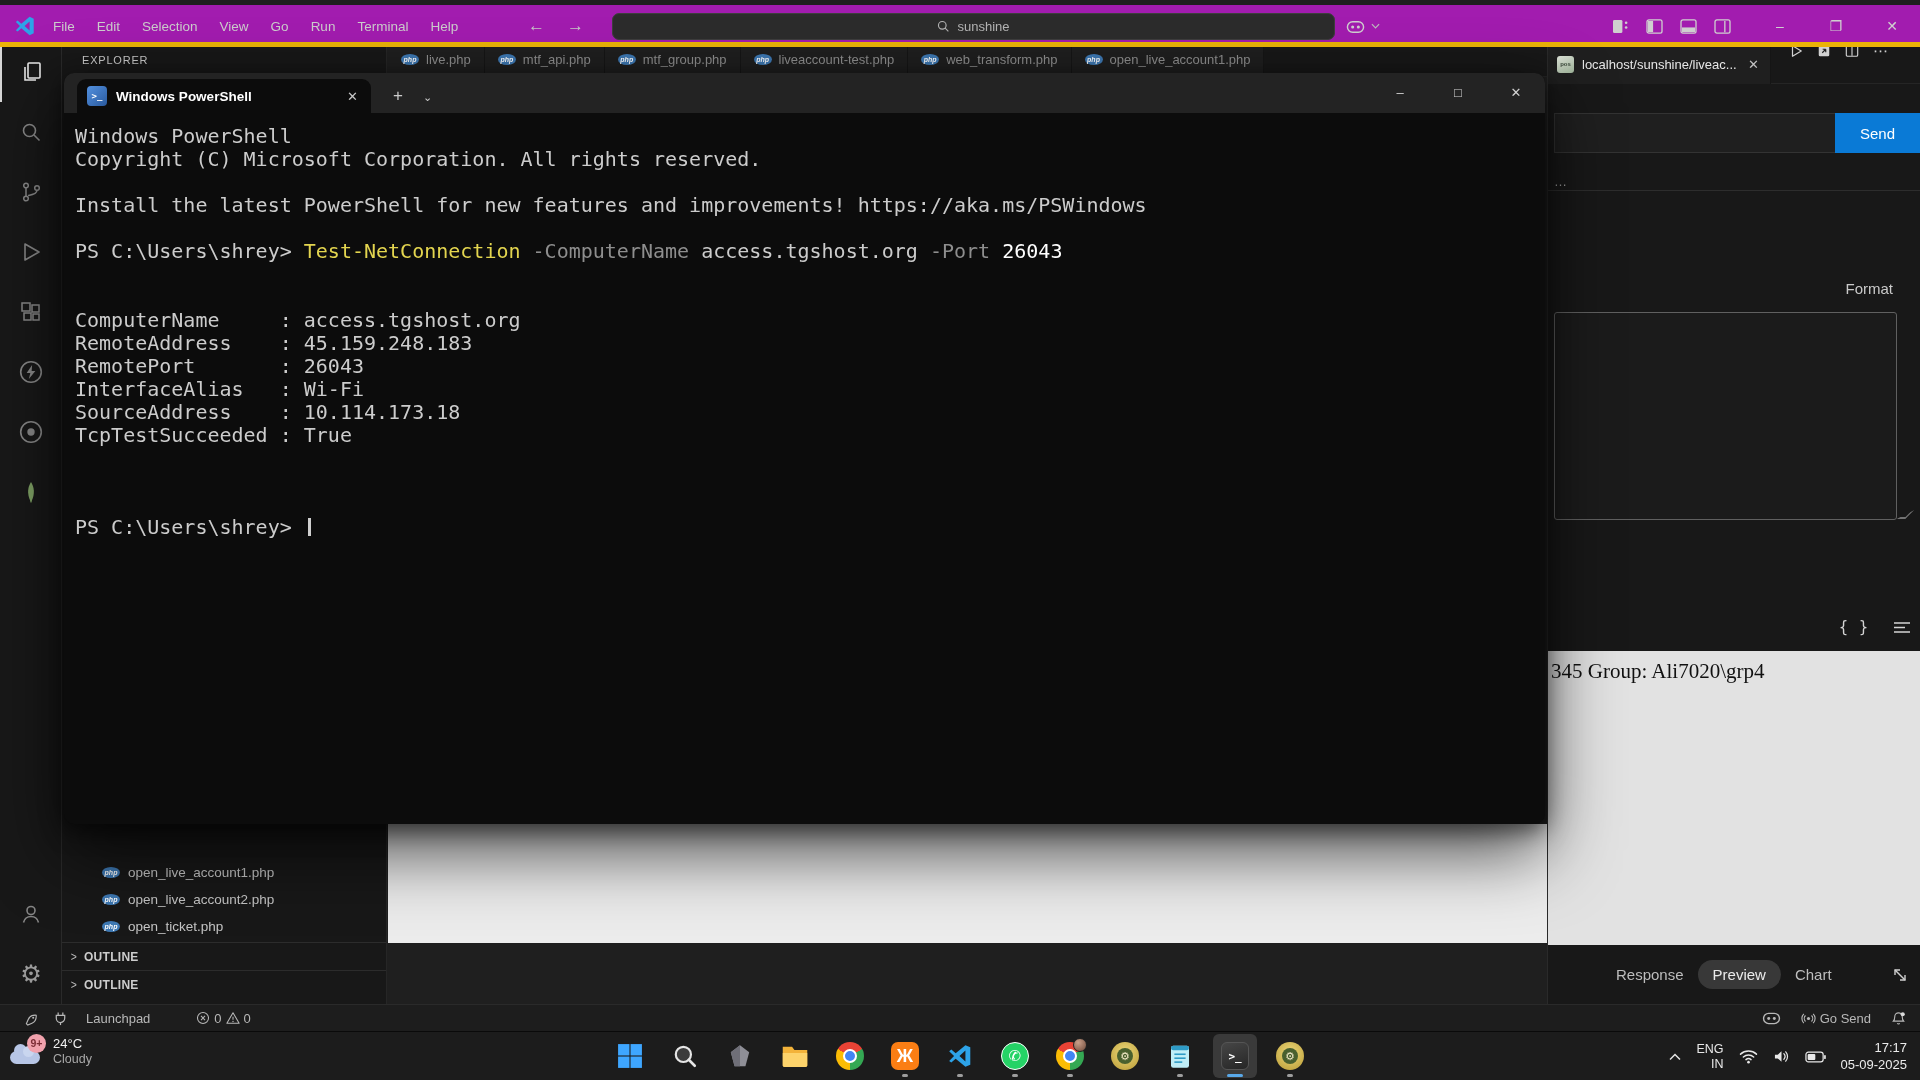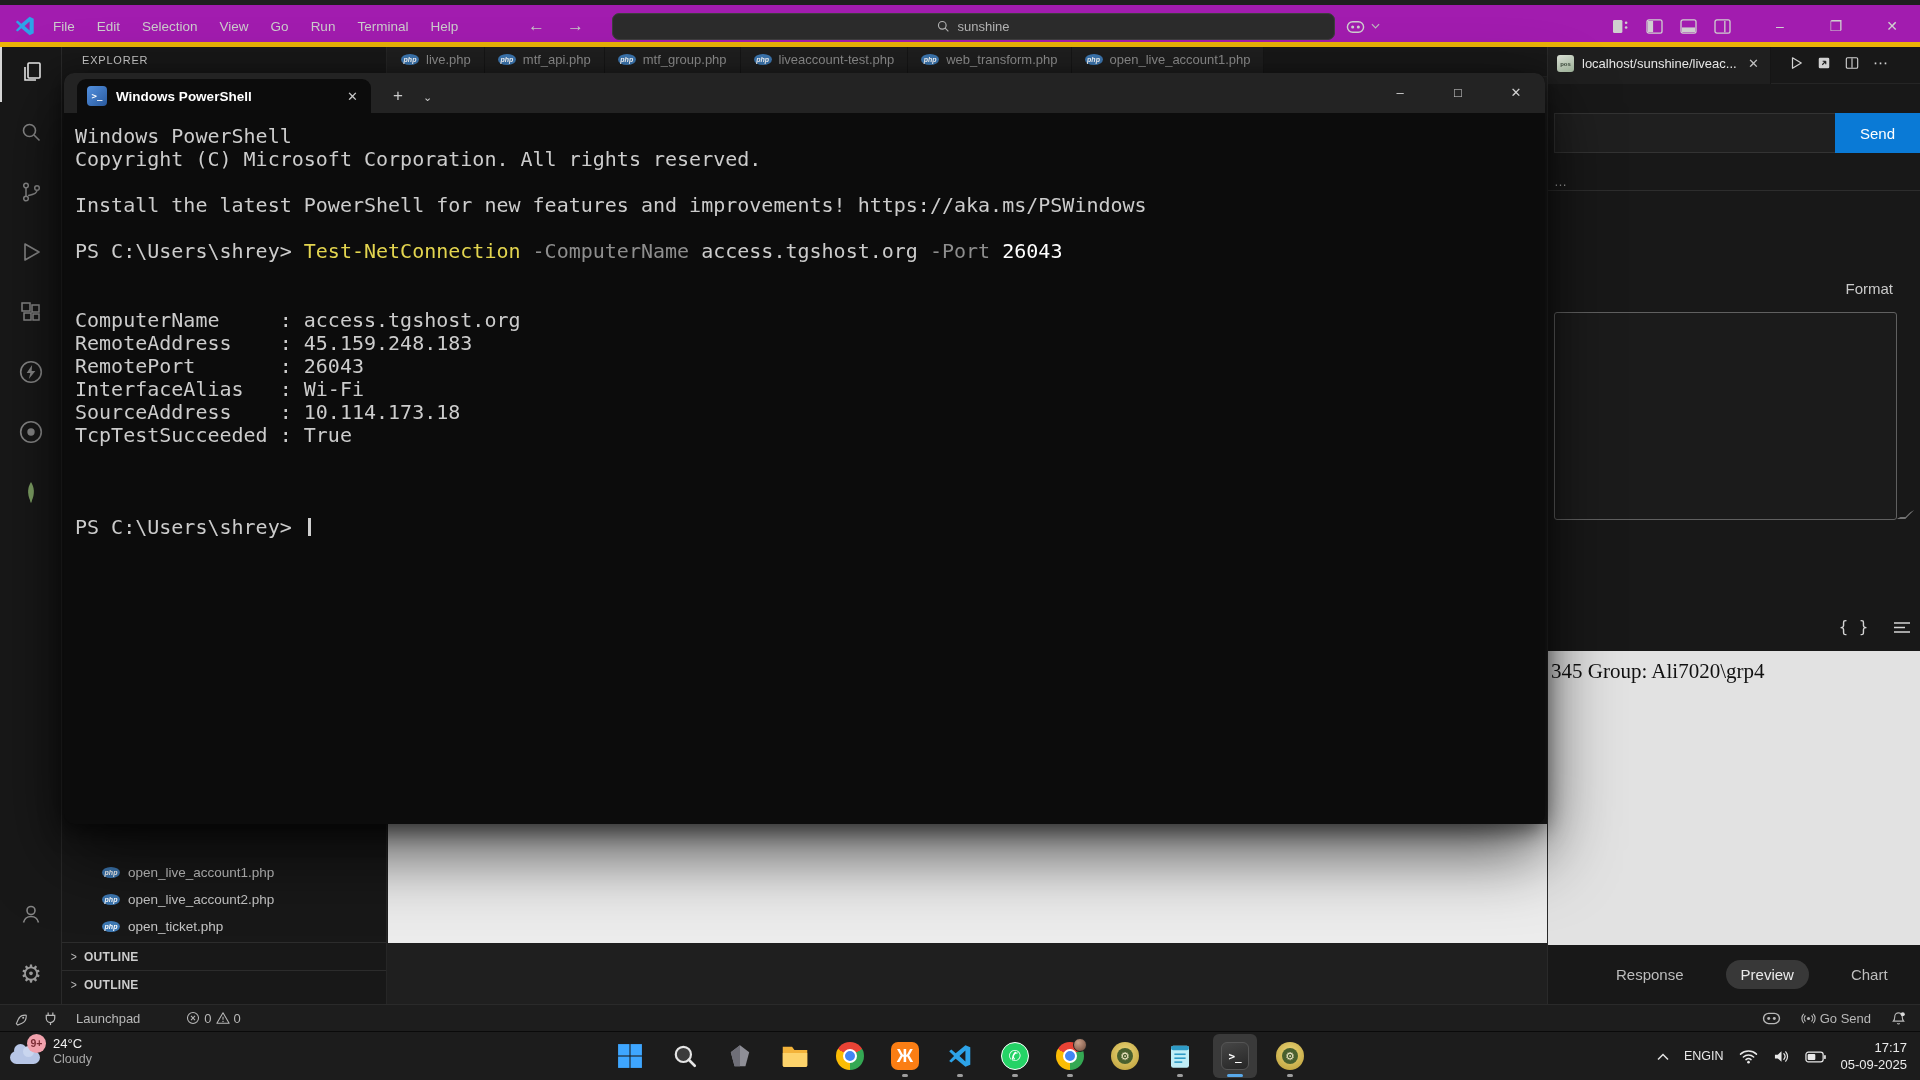--- a/index.html
+++ b/index.html
@@ -53,21 +53,21 @@
   display:flex;overflow:hidden;border-bottom:1px solid #252525;z-index:2}
 .etab{display:flex;align-items:center;gap:7px;padding:0 13px;background:#1f1f1f;
   border-right:1px solid #161616;white-space:nowrap}
 .etab-label{font-size:13px;color:#8f8f8f}
 .editor-gray{position:absolute;left:388px;top:824px;right:373px;height:119px;background:#ececec;z-index:2}
 
 
 .right-panel{position:absolute;right:0;top:42px;width:373px;bottom:76px;background:#181818;
   border-left:1px solid #2a2a2a;z-index:4}
 .rp-tabrow{position:absolute;left:0;top:0;right:0;height:42px;border-bottom:1px solid #252525;
-  display:flex;align-items:center}
+  display:flex;align-items:flex-start}
 .rp-tab{height:42px;width:223px;background:#1f1f1f;display:flex;align-items:center;gap:8px;
   padding:0 9px;border-top:2px solid #3dd13d;border-right:1px solid #151515}
 .rp-favicon{width:17px;height:17px;border-radius:3px;background:linear-gradient(150deg,#dfe5da,#9fb49a);
   color:#3c4a3c;font-size:6px;font-weight:bold;display:flex;align-items:center;justify-content:center;flex:none}
 .rp-tab-title{font-size:13px;color:#e6e6e6;white-space:nowrap;overflow:hidden;flex:1}
 .rp-close{color:#c3c3c3;font-size:13px;padding:0 2px}
 .rp-actions{display:flex;align-items:center;gap:14px;margin-left:18px;color:#d2d2d2}
 .rp-url-row{position:absolute;left:6px;top:71px;right:0;height:44px;display:flex}
 .rp-url-input{flex:1;height:40px;background:#1f1f1f;border:1px solid #333;border-right:none;
   color:#ccc;padding:0 8px;font-size:13px;outline:none}
@@ -80,29 +80,29 @@
   border:1px solid #606060;border-radius:3px;resize:none;outline:none}
 .rp-resize{position:absolute;right:10px;top:468px;width:9px;height:9px;
   border-right:2px solid #8a8a8a;border-bottom:2px solid #8a8a8a;transform:skew(-45deg,0) rotate(0deg);
   clip-path:polygon(100% 0,100% 100%,0 100%);opacity:.8}
 .rp-json-icons{position:absolute;right:9px;top:576px;display:flex;gap:24px;align-items:center;color:#d4d4d4}
 .braces-glyph{font-size:15px;letter-spacing:1px;font-family:"DejaVu Sans Mono",monospace}
 .rp-preview{position:absolute;left:0;right:0;top:609px;height:294px;background:#e2e2e2;overflow:hidden}
 .rp-preview-text{font-family:"Liberation Serif","DejaVu Serif",serif;font-size:21px;color:#111;
   margin:8px 0 0 -7px;padding-left:10px;white-space:nowrap}
 .rp-bottom-tabs{position:absolute;left:0;right:0;bottom:0;height:59px;display:flex;align-items:center;
-  gap:40px;padding-left:66px}
+  gap:12px;padding-left:66px}
 .btab{font-size:15px;color:#bdbdbd;padding:6px 2px}
 .btab.active{background:#383838;color:#eaeaea;border-radius:15px;padding:6px 15px}
 .rp-expand{margin-left:auto;margin-right:12px;color:#cfcfcf}
 
 
 .statusbar{position:absolute;left:0;right:0;bottom:49px;height:27px;background:#1d1d1d;
   border-top:1px solid #2a2a2a;display:flex;align-items:center;font-size:13px;color:#b8b8b8;z-index:6}
-.sb-left{display:flex;align-items:center;gap:14px;padding-left:14px}
+.sb-left{display:flex;align-items:center;gap:14px;padding-left:24px}
 .sb-group{display:flex;align-items:center;gap:4px;padding:0 4px}
 .sb-right{margin-left:auto;display:flex;align-items:center;gap:16px;padding-right:14px}
 
 
 .terminal-window{position:absolute;left:64px;top:73px;width:1481px;height:751px;border-radius:10px;
   background:#0c0c0c;box-shadow:0 28px 70px rgba(0,0,0,.68),0 6px 22px rgba(0,0,0,.55);z-index:40;
   overflow:hidden}
 .term-titlebar{height:40px;background:#232323;display:flex;align-items:flex-end}
 .term-tab{margin-left:13px;height:34px;width:294px;background:#0c0c0c;border-radius:9px 9px 0 0;
   display:flex;align-items:center;gap:9px;padding:0 10px}
@@ -140,21 +140,21 @@
 .weather-cond{font-size:12.5px;color:#a9a9a9}
 .taskbar-icons{position:absolute;left:50%;transform:translateX(-50%);top:2px;display:flex;gap:11px}
 .task-tile{position:relative;width:44px;height:44px;border-radius:6px;display:flex;align-items:center;
   justify-content:center}
 .task-tile.active{background:#3a3a3a}
 .run-dot{position:absolute;bottom:1px;left:50%;transform:translateX(-50%);width:6px;height:3px;
   border-radius:2px;background:#9d9d9d}
 .task-tile.active .run-dot{width:16px;background:#59a8e8}
 .tray{position:absolute;right:0;top:0;height:49px;display:flex;align-items:center;gap:15px;padding-right:13px}
 .tray-chev{color:#e2e2e2}
-.tray-lang{display:flex;flex-direction:row;align-items:flex-end;line-height:1.15;font-size:12.5px;color:#e8e8e8}
+.tray-lang{display:flex;flex-direction:column;align-items:flex-end;line-height:1.15;font-size:12.5px;color:#e8e8e8}
 .tray-datetime{display:flex;flex-direction:column;align-items:flex-end;line-height:1.3;font-size:13px;color:#ececec}
 svg{display:block}
 </style>
 </head>
 <body>
 
 <div class="screen">
 
   <div class="titlebar">
     <svg class="vsc-logo" viewBox="0 0 24 24">

